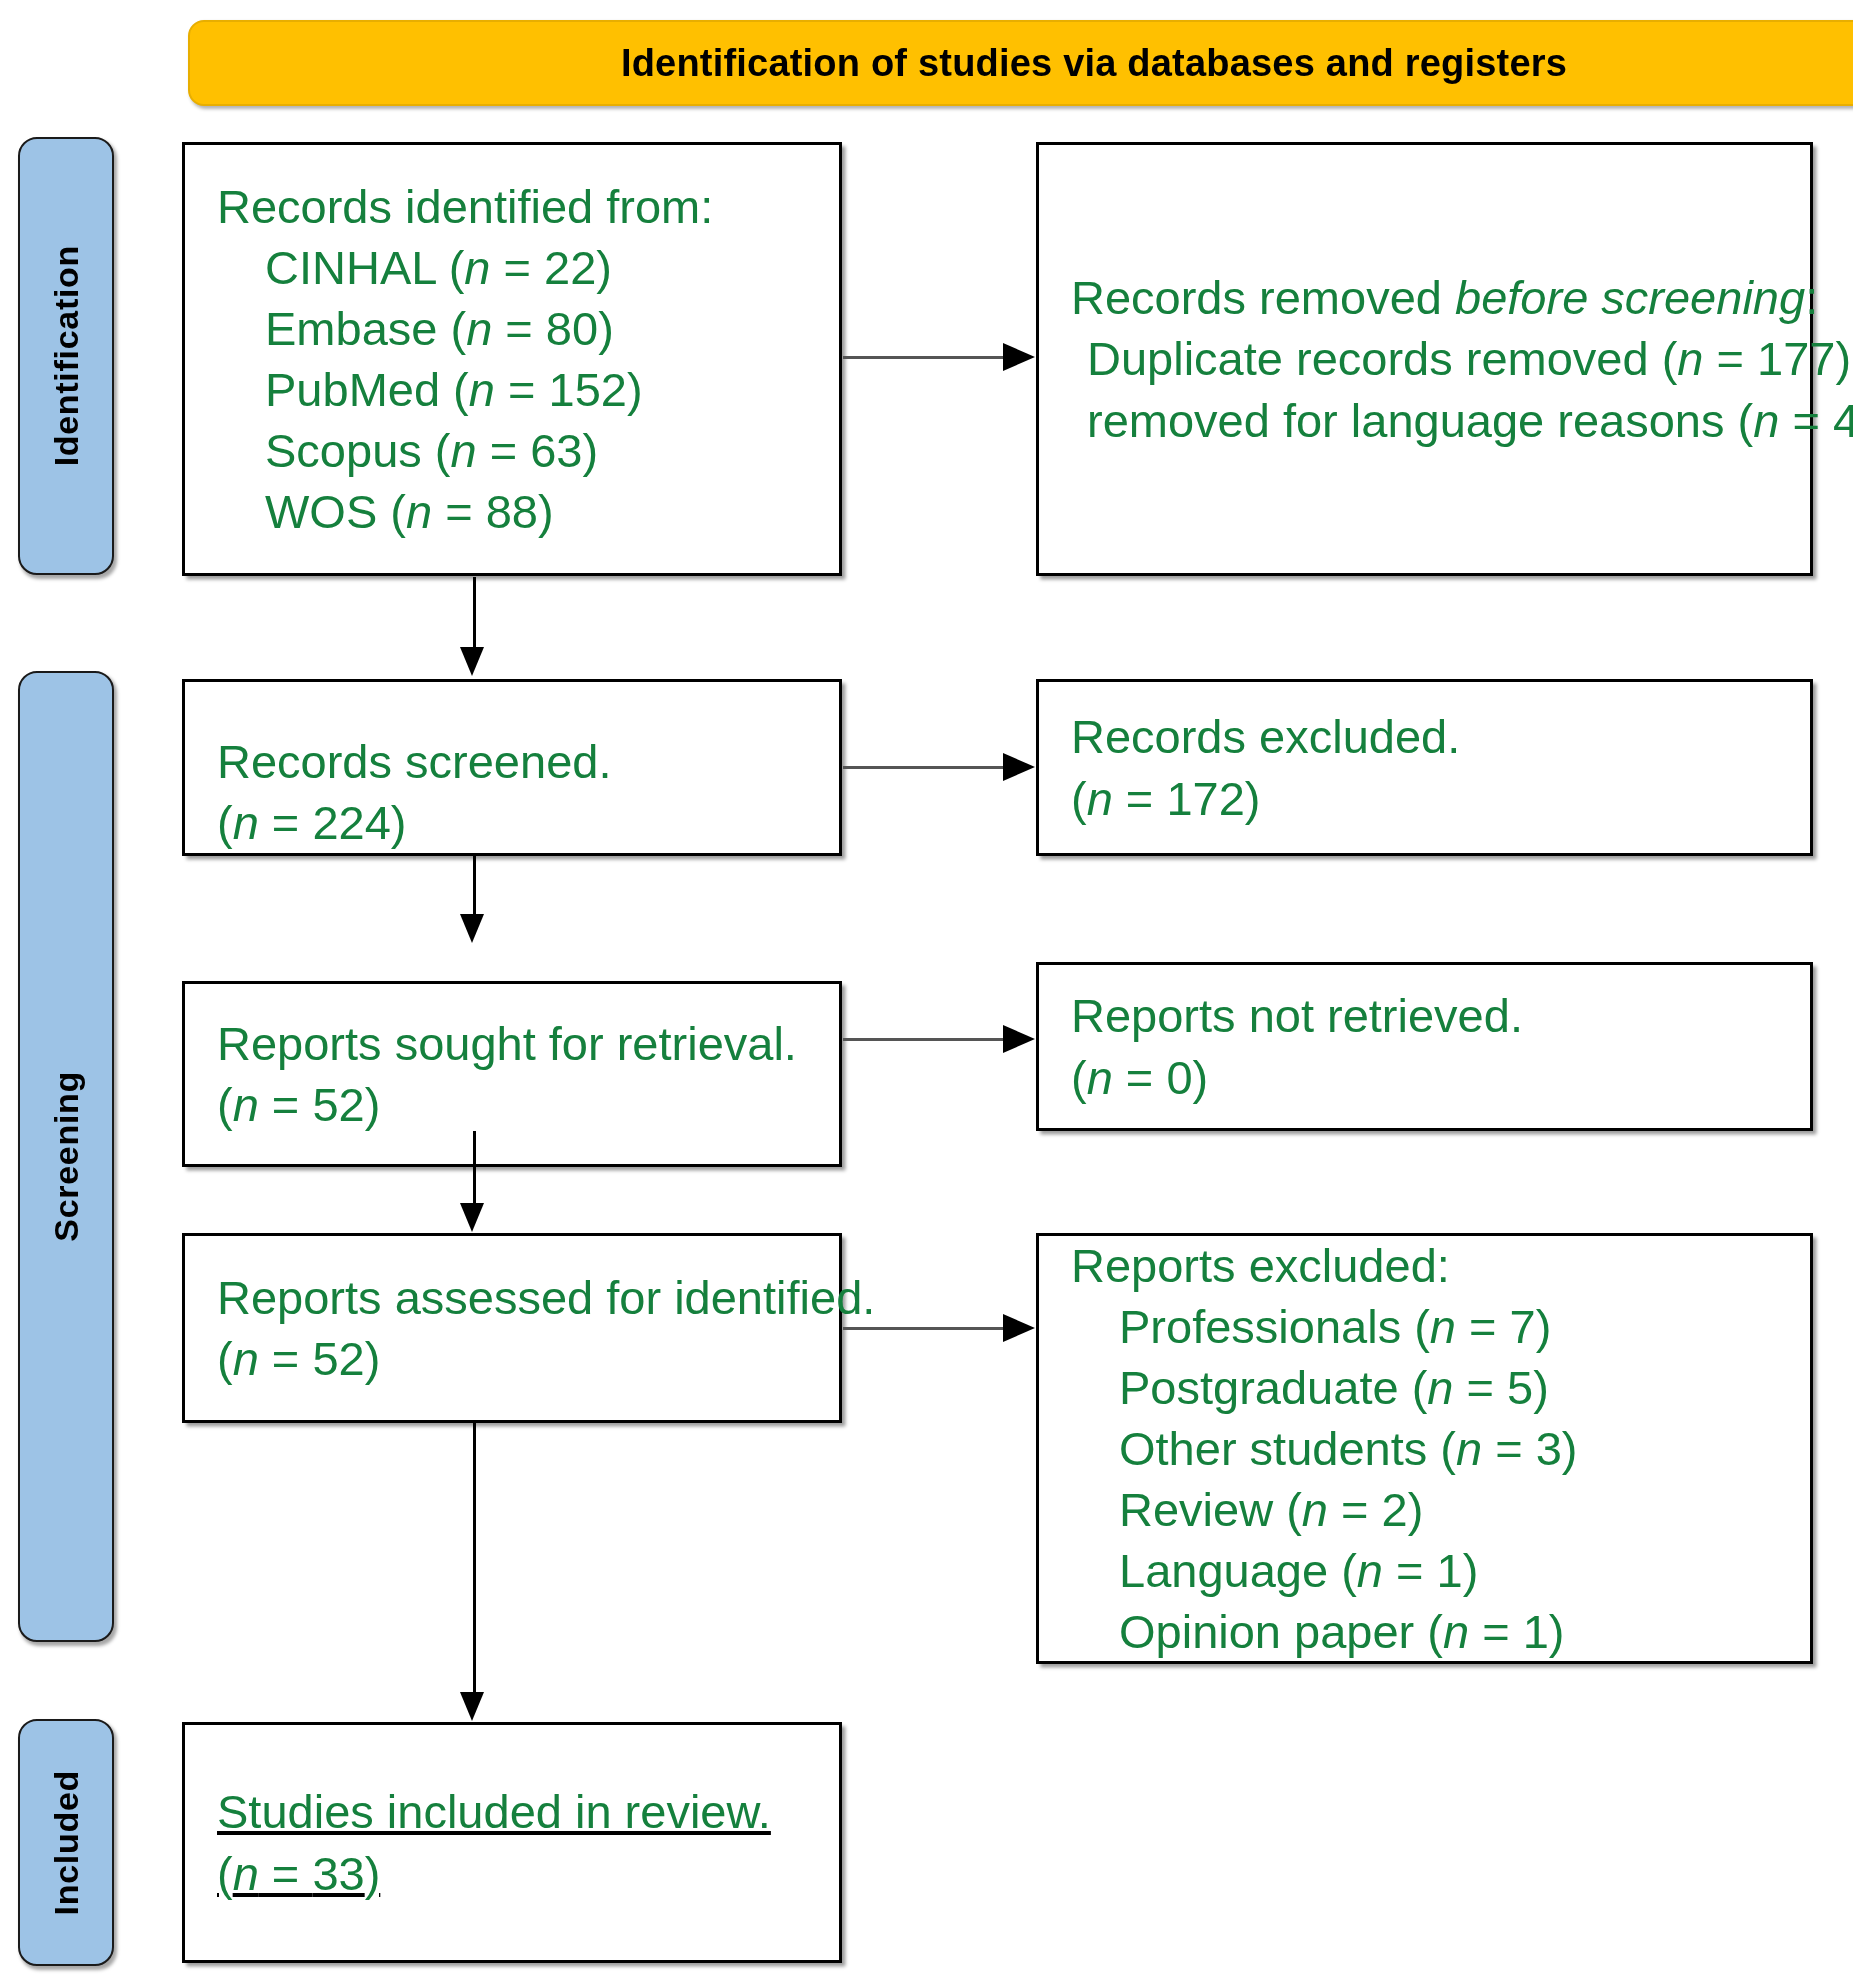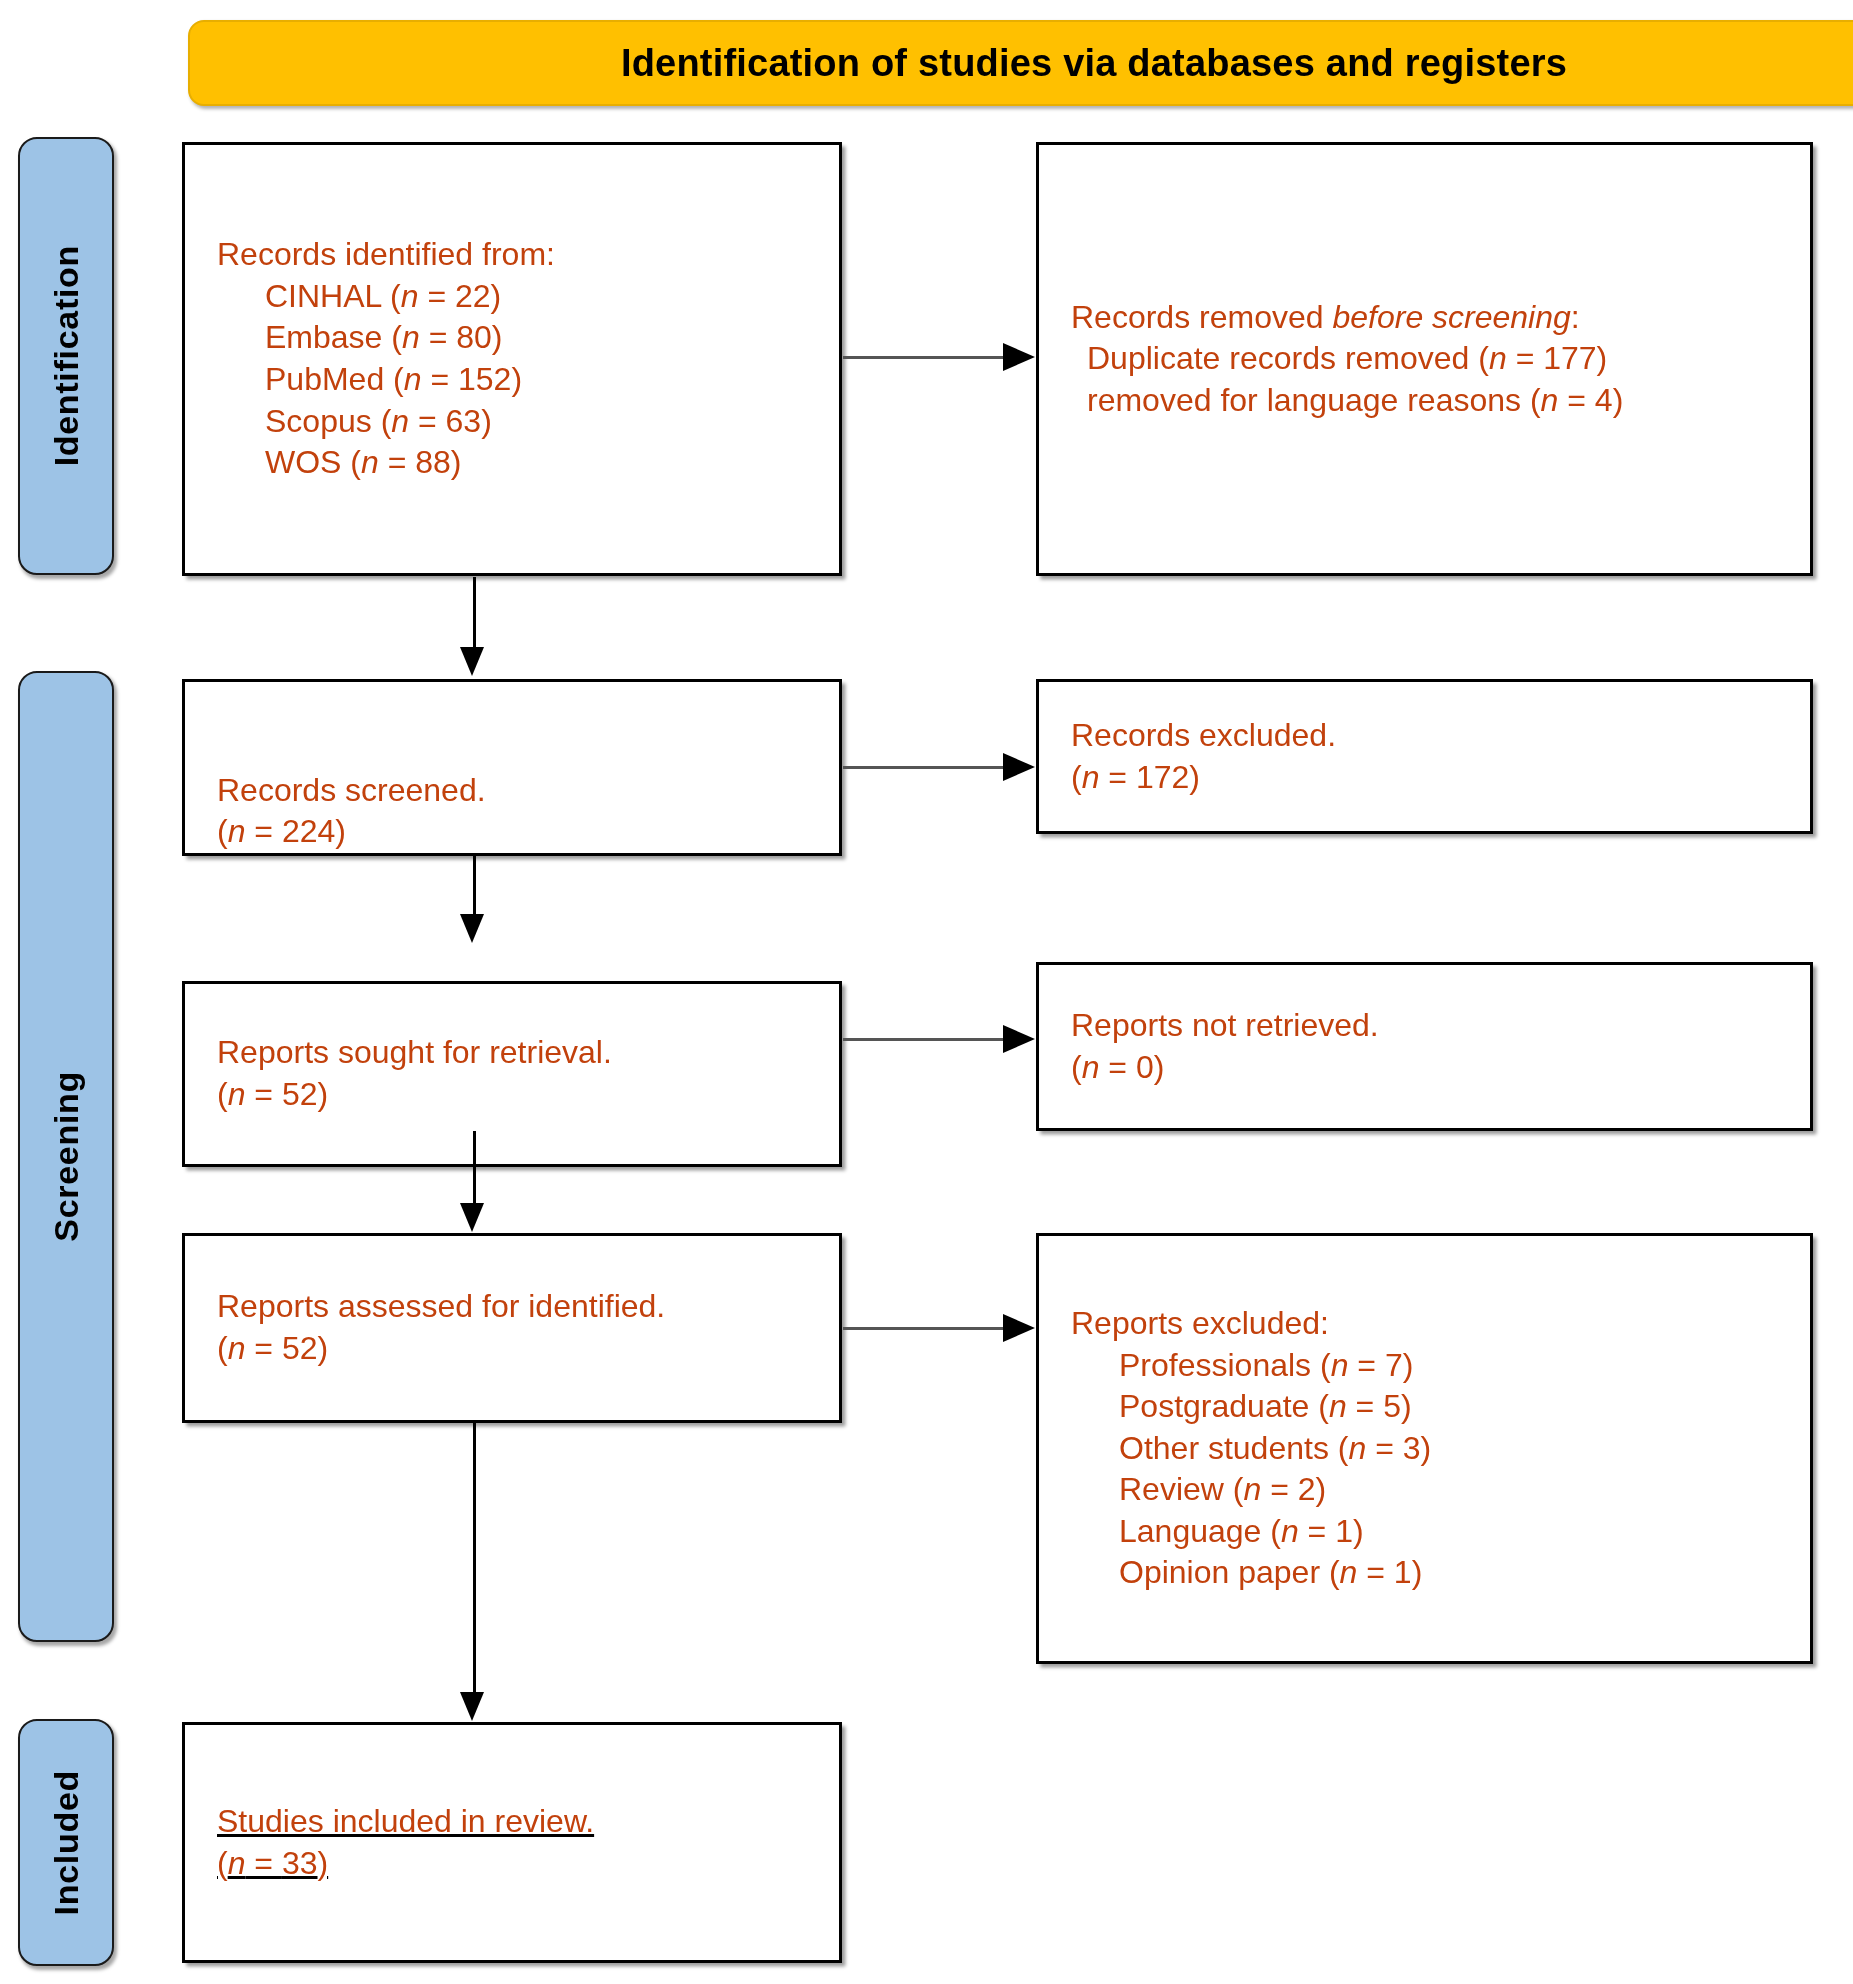--- a/index.html
+++ b/index.html
@@ -83,39 +83,39 @@
     box-sizing: border-box;
     box-shadow: 3.6px 4.4px 3.6px rgba(0,0,0,0.40);
     display: flex;
     flex-direction: column;
     justify-content: center;
   }
   .fbox .body {
     padding: 0 22px 0 32px;
   }
   .fbox .line {
-    font-size: 32px;
+    font-size: 47px;
     line-height: 1.30;
-    color: #c2410c;
+    color: #15803d;
     white-space: nowrap;
   }
   .fbox .line.indent { padding-left: 48px; }
   .fbox .n { font-style: italic; }
   .fbox .em { font-style: italic; }
 
   
   #box-identified   { left: 182px;  top: 142px;  width: 660px;  height: 434px; }
   #box-screened     { left: 182px;  top: 679px;  width: 660px;  height: 177px; justify-content: flex-end; }
   #box-sought       { left: 182px;  top: 945px; width: 660px;  height: 186px; margin-top: 36px; }
   #box-assessed     { left: 182px;  top: 1233px; width: 660px;  height: 190px; }
   #box-included     { left: 182px;  top: 1722px; width: 660px;  height: 241px; text-decoration: underline; }
 
   
   #box-removed      { left: 1036px; top: 142px;  width: 777px; height: 434px; }
-  #box-excluded     { left: 1036px; top: 679px;  width: 777px; height: 155px; justify-content: center; }
+  #box-excluded     { left: 1036px; top: 679px;  width: 777px; height: 177px; justify-content: center; }
   #box-notretrieved { left: 1036px; top: 962px; width: 777px; height: 169px; }
   #box-rexcluded    { left: 1036px; top: 1233px; width: 777px; height: 431px; }
   .vline {
     position: absolute;
     width: 2.9px;
     background: #000000;
   }
   .hline {
     position: absolute;
     height: 2.9px;

